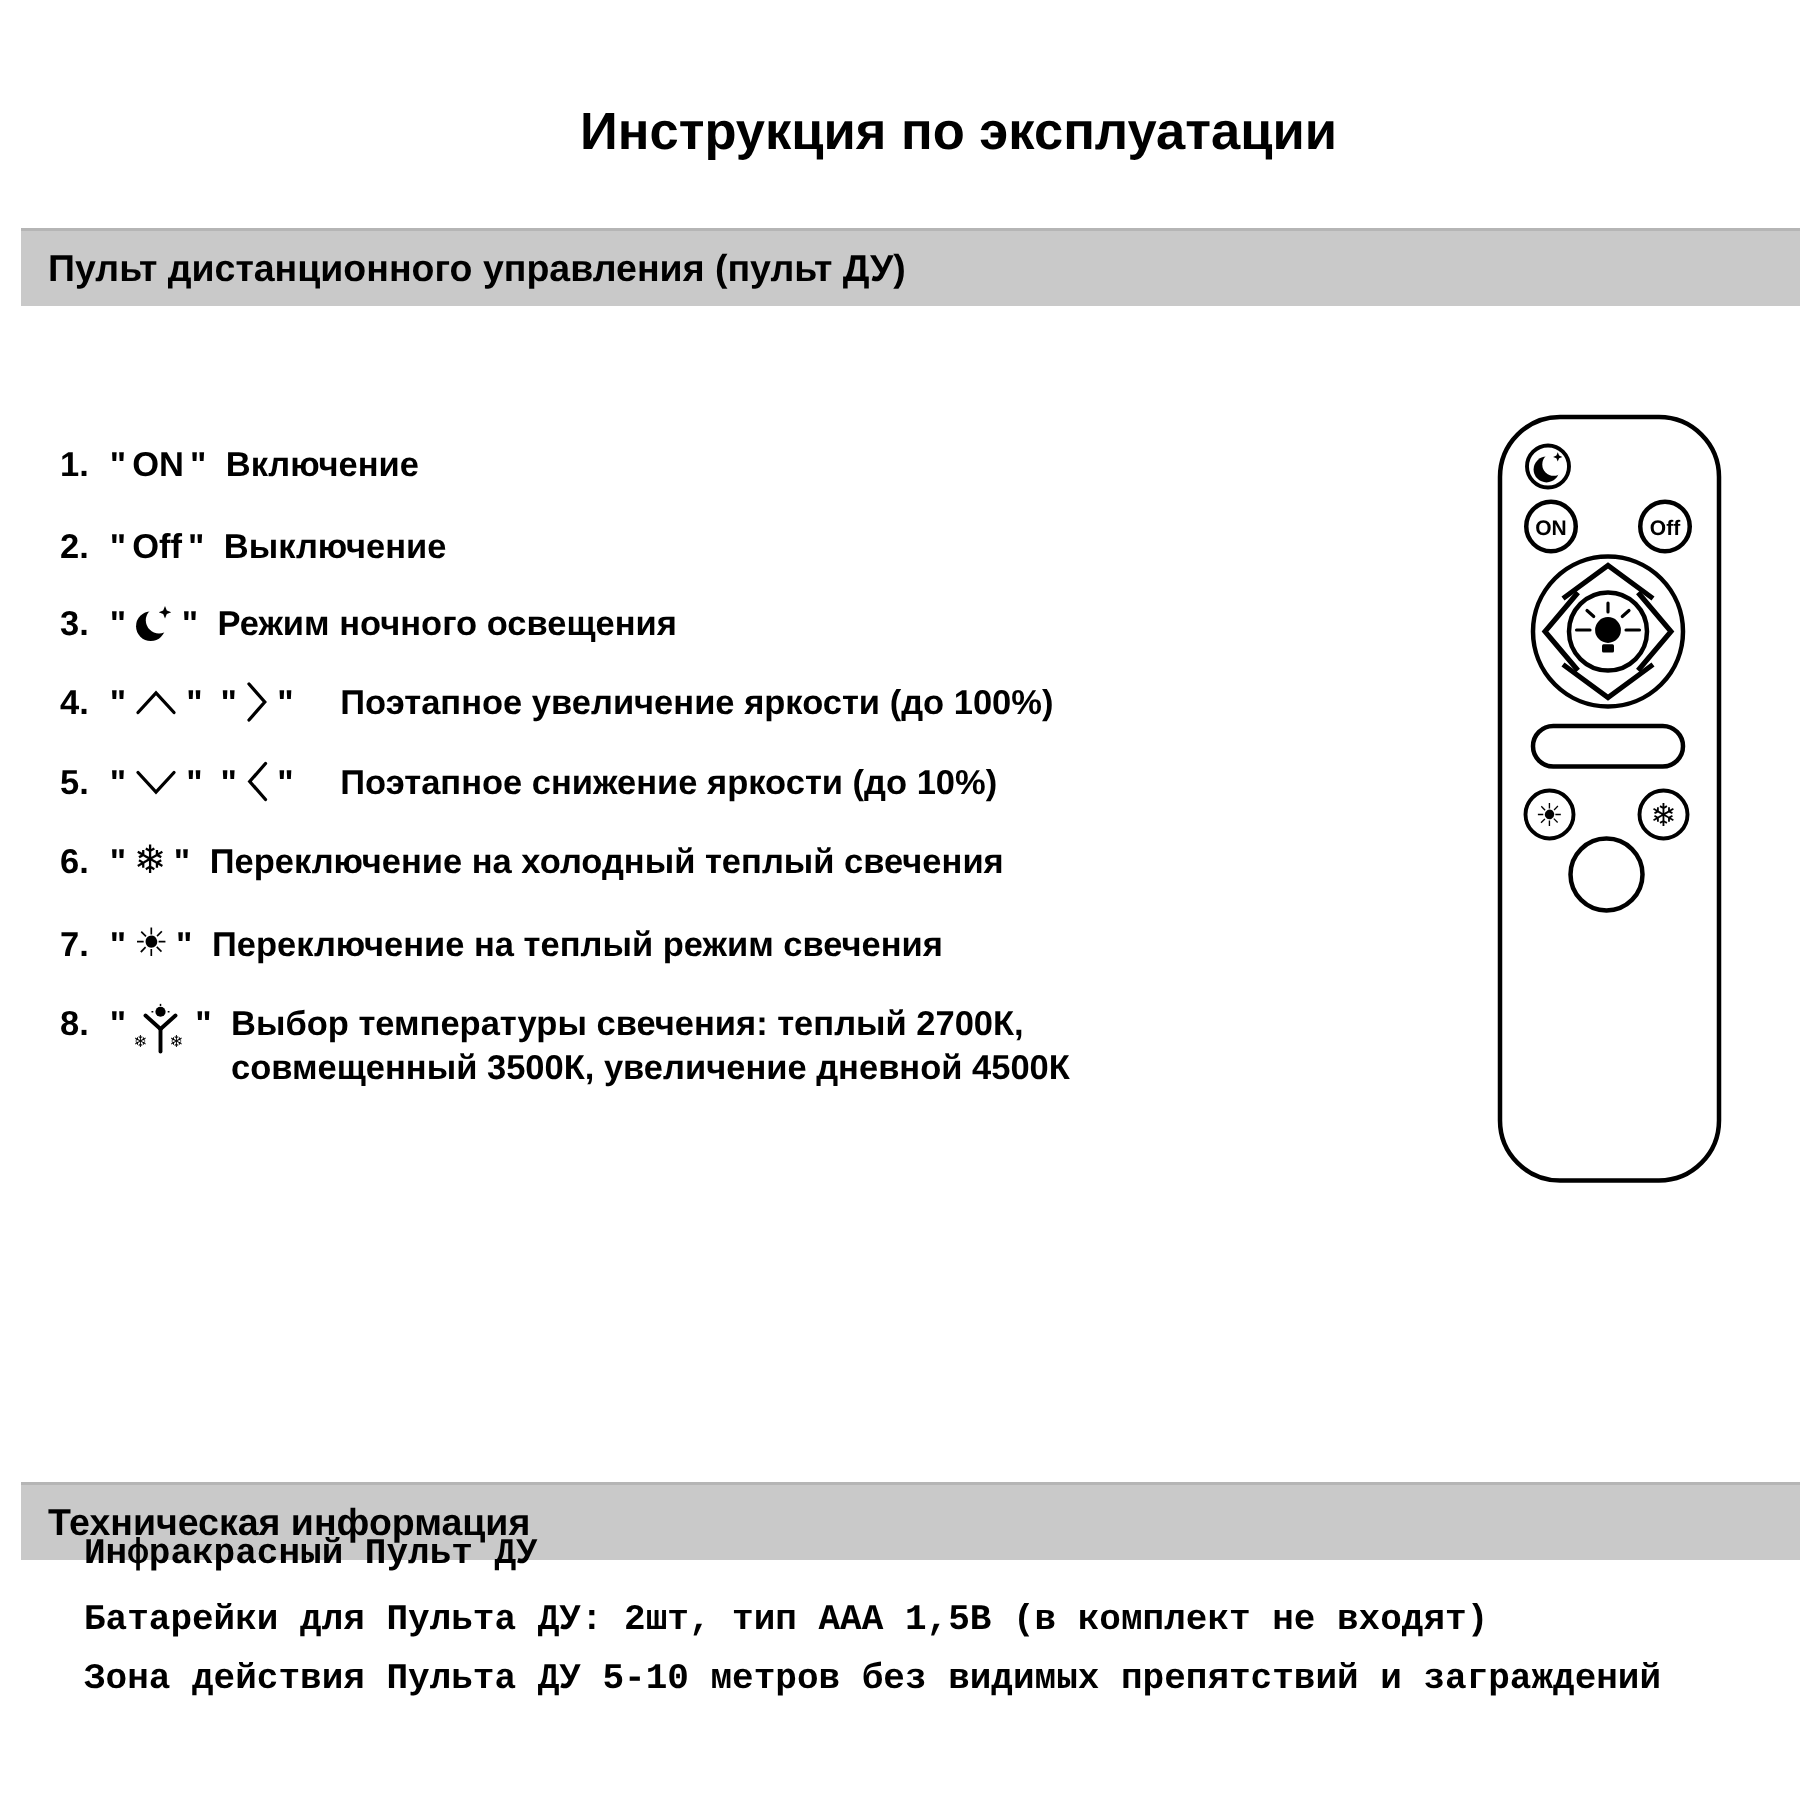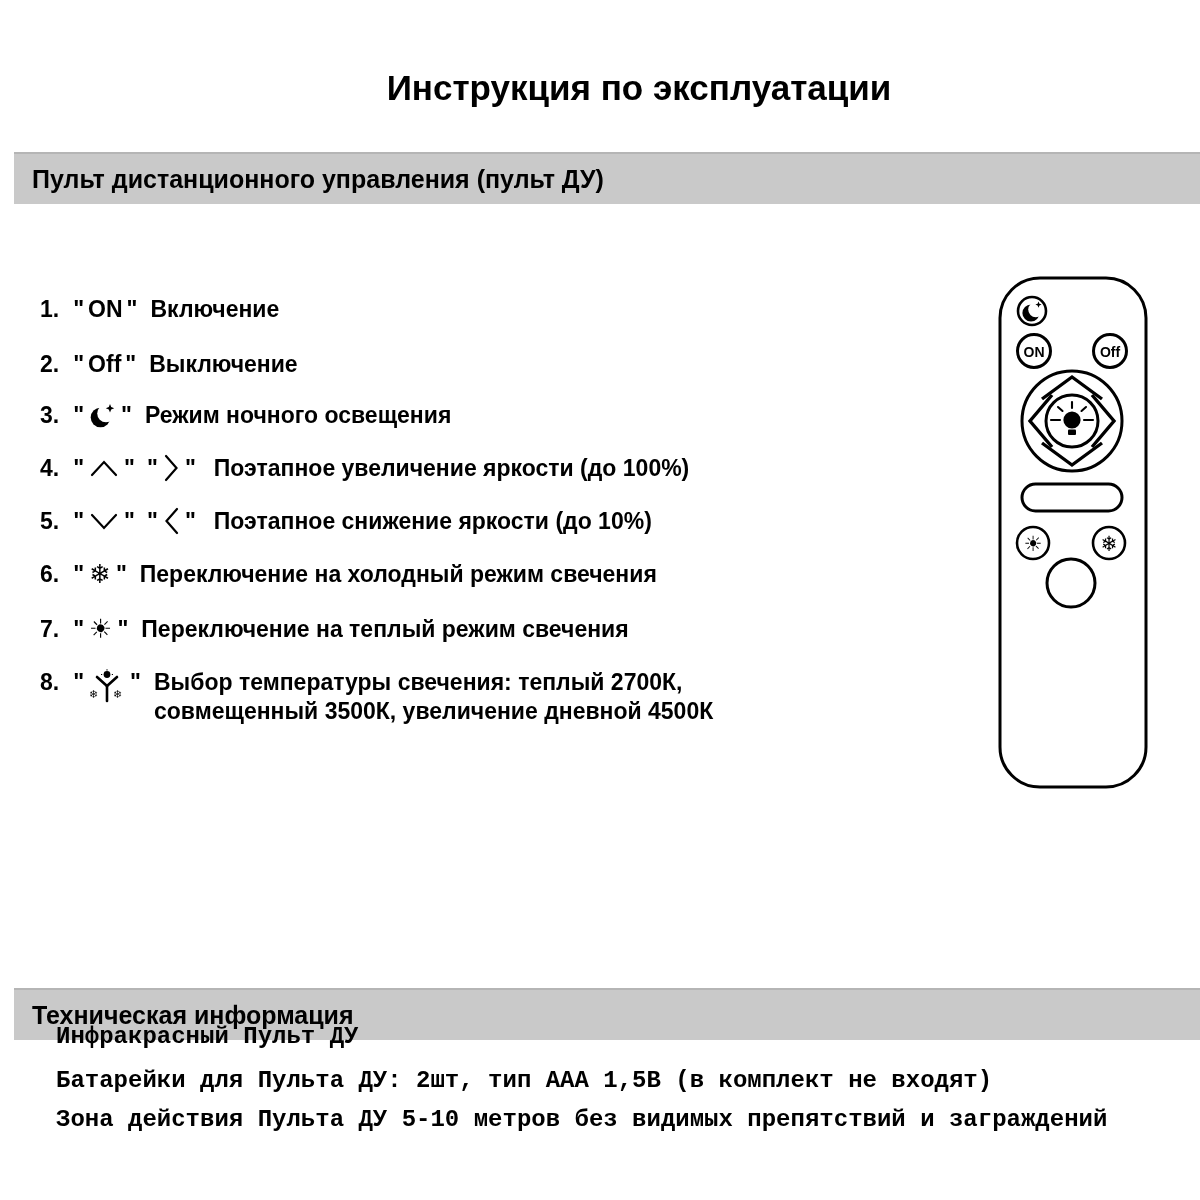--- a/index.html
+++ b/index.html
@@ -21,21 +21,21 @@
   .band-tech{top:960px;margin-top:28px;}
   .item{
     position:absolute;left:40px;height:36px;display:flex;align-items:center;
     font-size:23px;font-weight:700;white-space:nowrap;
   }
   .item-8{align-items:flex-start;height:auto;}
   .num{margin-right:11px;}
   .q{margin:0 3px;}
   .lbl{margin:0 1px;}
   .txt{margin-left:10px;}
-  .txt-far{margin-left:15px;}
+  .txt-far{margin-left:28px;}
   .grp{margin-left:9px;}
   .icn{display:inline-block;margin:0 2px;line-height:0;}
   .glyph{
     font-family:"DejaVu Sans",sans-serif;font-size:26px;line-height:1;
     margin:0 2px;font-weight:400;
   }
   .two-line{margin-left:10px;line-height:29px;}
   .ln{line-height:29px;}
   .tech-line{
     position:absolute;left:56px;height:28px;font-size:24px;font-weight:700;
@@ -115,21 +115,21 @@
     </svg>
     <span class="q">"</span>
     <span class="txt-far">Поэтапное снижение яркости (до 10%)</span>
   </div>
 
   <div class="item" style="top:556px">
     <span class="num">6.</span>
     <span class="q">"</span>
     <span class="glyph">❄</span>
     <span class="q">"</span>
-    <span class="txt">Переключение на холодный режим свечения</span>
+    <span class="txt">Переключение на холодный теплый свечения</span>
   </div>
 
   <div class="item" style="top:611px">
     <span class="num">7.</span>
     <span class="q">"</span>
     <span class="glyph">☀</span>
     <span class="q">"</span>
     <span class="txt">Переключение на теплый режим свечения</span>
   </div>
 

